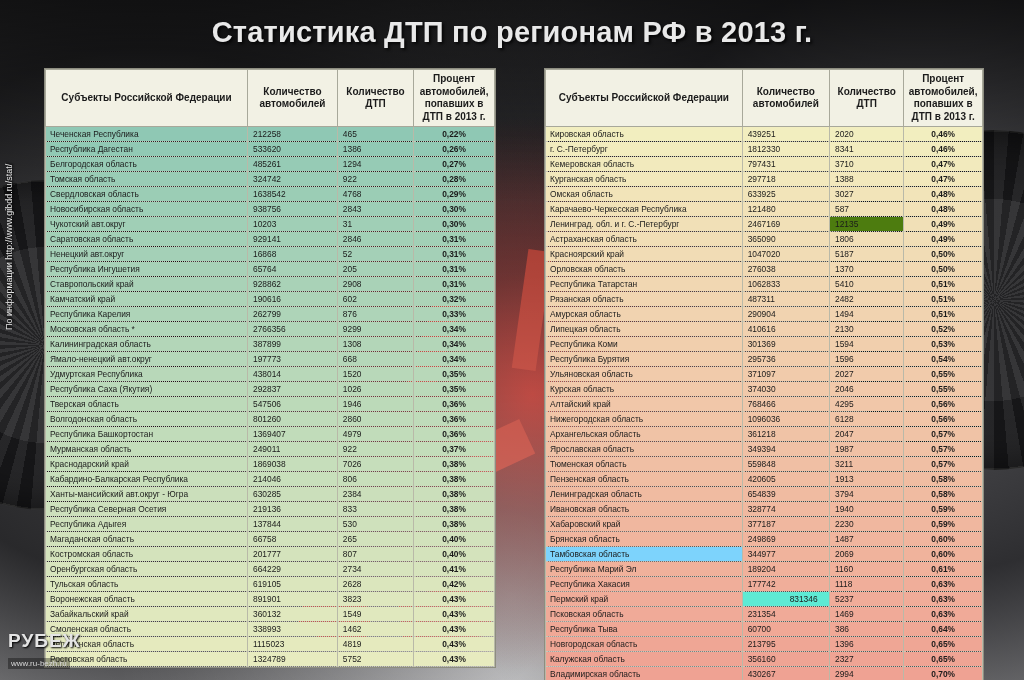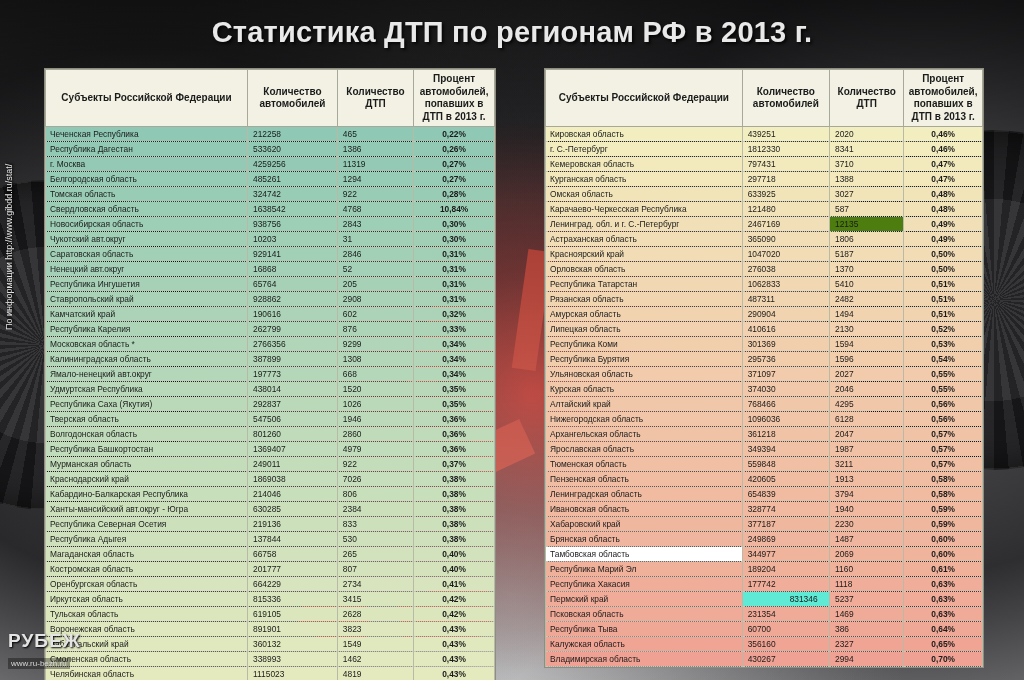--- a/index.html
+++ b/index.html
@@ -106,42 +106,36 @@
           <td class="num" style="background: rgb(143, 200, 180);">465</td>
           <td class="pct" style="background: rgb(143, 200, 180);">0,22%</td>
         </tr>
         <tr>
           <td class="" style="background: rgb(145, 201, 180);">Республика Дагестан</td>
           <td class="num" style="background: rgb(145, 201, 180);">533620</td>
           <td class="num" style="background: rgb(145, 201, 180);">1386</td>
           <td class="pct" style="background: rgb(145, 201, 180);">0,26%</td>
         </tr>
         <tr>
-          <td class="" style="background: rgb(148, 202, 181);">г. Москва</td>
-          <td class="num" style="background: rgb(148, 202, 181);">4259256</td>
-          <td class="num" style="background: rgb(148, 202, 181);">11319</td>
-          <td class="pct" style="background: rgb(148, 202, 181);">0,27%</td>
-        </tr>
-        <tr>
           <td class="" style="background: rgb(150, 203, 181);">Белгородская область</td>
           <td class="num" style="background: rgb(150, 203, 181);">485261</td>
           <td class="num" style="background: rgb(150, 203, 181);">1294</td>
           <td class="pct" style="background: rgb(150, 203, 181);">0,27%</td>
         </tr>
         <tr>
           <td class="" style="background: rgb(153, 204, 181);">Томская область</td>
           <td class="num" style="background: rgb(153, 204, 181);">324742</td>
           <td class="num" style="background: rgb(153, 204, 181);">922</td>
           <td class="pct" style="background: rgb(153, 204, 181);">0,28%</td>
         </tr>
         <tr>
           <td class="" style="background: rgb(155, 205, 181);">Свердловская область</td>
           <td class="num" style="background: rgb(155, 205, 181);">1638542</td>
           <td class="num" style="background: rgb(155, 205, 181);">4768</td>
-          <td class="pct" style="background: rgb(155, 205, 181);">10,84%</td>
+          <td class="pct" style="background: rgb(155, 205, 181);">0,29%</td>
         </tr>
         <tr>
           <td class="" style="background: rgb(157, 206, 182);">Новосибирская область</td>
           <td class="num" style="background: rgb(157, 206, 182);">938756</td>
           <td class="num" style="background: rgb(157, 206, 182);">2843</td>
           <td class="pct" style="background: rgb(157, 206, 182);">0,30%</td>
         </tr>
         <tr>
           <td class="" style="background: rgb(160, 207, 182);">Чукотский авт.округ</td>
           <td class="num" style="background: rgb(160, 207, 182);">10203</td>
@@ -278,26 +272,20 @@
           <td class="" style="background: rgb(212, 227, 188);">Костромская область</td>
           <td class="num" style="background: rgb(212, 227, 188);">201777</td>
           <td class="num" style="background: rgb(212, 227, 188);">807</td>
           <td class="pct" style="background: rgb(212, 227, 188);">0,40%</td>
         </tr>
         <tr>
           <td class="" style="background: rgb(215, 228, 189);">Оренбургская область</td>
           <td class="num" style="background: rgb(215, 228, 189);">664229</td>
           <td class="num" style="background: rgb(215, 228, 189);">2734</td>
           <td class="pct" style="background: rgb(215, 228, 189);">0,41%</td>
-        </tr>
-        <tr>
-          <td class="" style="background: rgb(217, 229, 189);">Иркутская область</td>
-          <td class="num" style="background: rgb(217, 229, 189);">815336</td>
-          <td class="num" style="background: rgb(217, 229, 189);">3415</td>
-          <td class="pct" style="background: rgb(217, 229, 189);">0,42%</td>
         </tr>
         <tr>
           <td class="" style="background: rgb(219, 230, 189);">Тульская область</td>
           <td class="num" style="background: rgb(219, 230, 189);">619105</td>
           <td class="num" style="background: rgb(219, 230, 189);">2628</td>
           <td class="pct" style="background: rgb(219, 230, 189);">0,42%</td>
         </tr>
         <tr>
           <td class="" style="background: rgb(222, 231, 190);">Воронежская область</td>
           <td class="num" style="background: rgb(222, 231, 190);">891901</td>
@@ -505,21 +493,21 @@
           <td class="num" style="background: rgb(240, 183, 159);">2230</td>
           <td class="pct" style="background: rgb(240, 183, 159);">0,59%</td>
         </tr>
         <tr>
           <td class="" style="background: rgb(240, 181, 158);">Брянская область</td>
           <td class="num" style="background: rgb(240, 181, 158);">249869</td>
           <td class="num" style="background: rgb(240, 181, 158);">1487</td>
           <td class="pct" style="background: rgb(240, 181, 158);">0,60%</td>
         </tr>
         <tr>
-          <td class="" style="background: #ffffff;">Тамбовская область</td>
+          <td class="" style="background: #7dd3fc;">Тамбовская область</td>
           <td class="num" style="background: rgb(240, 179, 156);">344977</td>
           <td class="num" style="background: rgb(240, 179, 156);">2069</td>
           <td class="pct" style="background: rgb(240, 179, 156);">0,60%</td>
         </tr>
         <tr>
           <td class="" style="background: rgb(240, 177, 155);">Республика Марий Эл</td>
           <td class="num" style="background: rgb(240, 177, 155);">189204</td>
           <td class="num" style="background: rgb(240, 177, 155);">1160</td>
           <td class="pct" style="background: rgb(240, 177, 155);">0,61%</td>
         </tr>
@@ -539,20 +527,26 @@
           <td class="" style="background: rgb(240, 170, 152);">Псковская область</td>
           <td class="num" style="background: rgb(240, 170, 152);">231354</td>
           <td class="num" style="background: rgb(240, 170, 152);">1469</td>
           <td class="pct" style="background: rgb(240, 170, 152);">0,63%</td>
         </tr>
         <tr>
           <td class="" style="background: rgb(240, 168, 150);">Республика Тыва</td>
           <td class="num" style="background: rgb(240, 168, 150);">60700</td>
           <td class="num" style="background: rgb(240, 168, 150);">386</td>
           <td class="pct" style="background: rgb(240, 168, 150);">0,64%</td>
+        </tr>
+        <tr>
+          <td class="" style="background: rgb(239, 166, 149);">Новгородская область</td>
+          <td class="num" style="background: rgb(239, 166, 149);">213795</td>
+          <td class="num" style="background: rgb(239, 166, 149);">1396</td>
+          <td class="pct" style="background: rgb(239, 166, 149);">0,65%</td>
         </tr>
         <tr>
           <td class="" style="background: rgb(239, 164, 148);">Калужская область</td>
           <td class="num" style="background: rgb(239, 164, 148);">356160</td>
           <td class="num" style="background: rgb(239, 164, 148);">2327</td>
           <td class="pct" style="background: rgb(239, 164, 148);">0,65%</td>
         </tr>
         <tr>
           <td class="" style="background: rgb(239, 162, 147);">Владимирская область</td>
           <td class="num" style="background: rgb(239, 162, 147);">430267</td>

